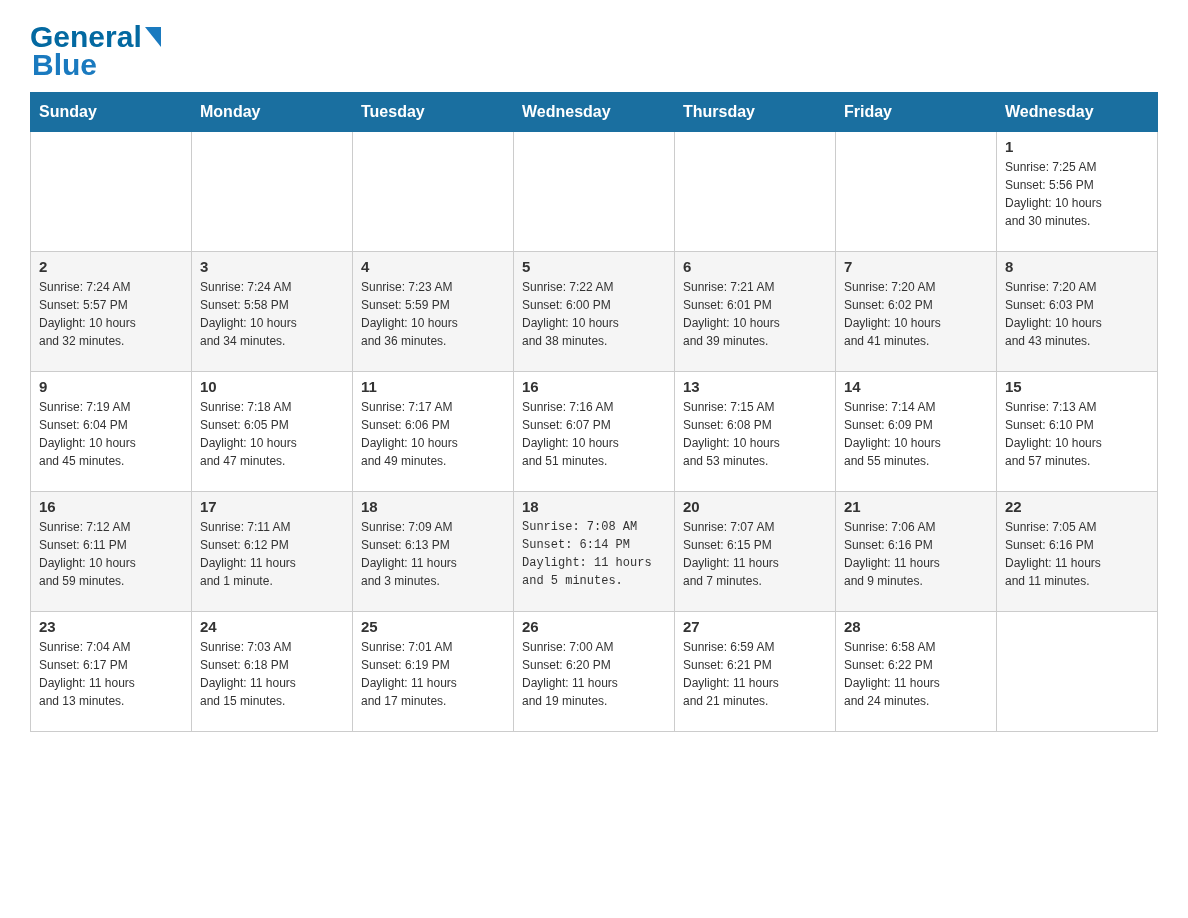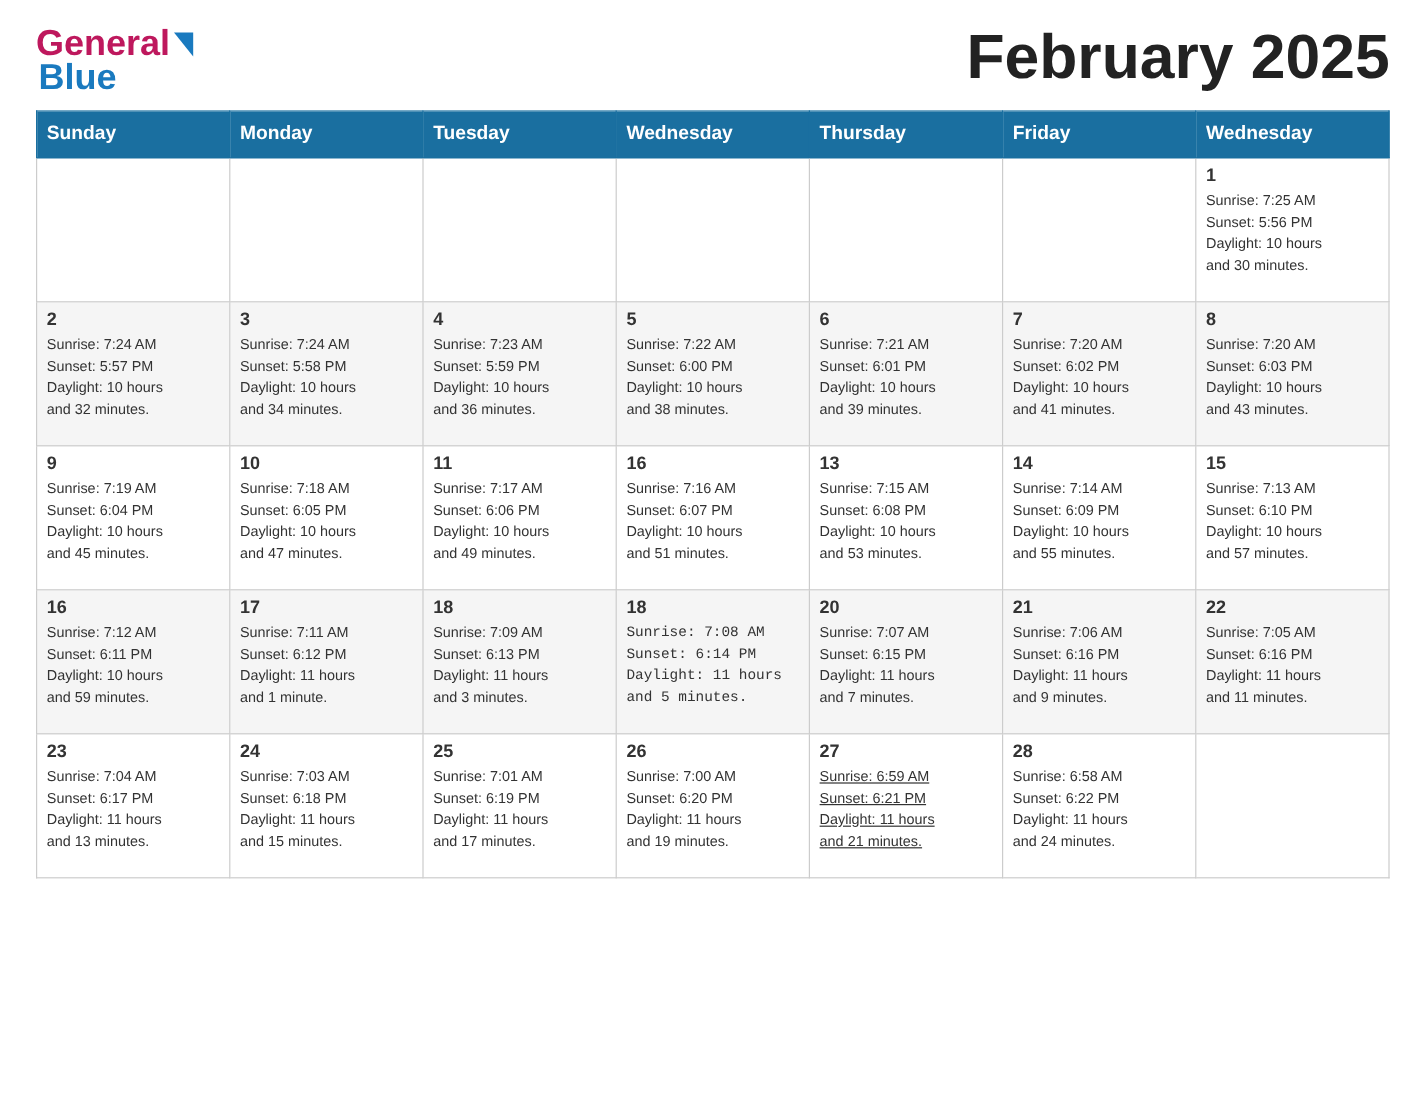--- a/index.html
+++ b/index.html
@@ -75,21 +75,21 @@
     .empty-cell {
       background: #fff !important;
     }
     .logo-container {
       display: flex;
       flex-direction: column;
     }
     .logo-line1 {
       font-size: 30px;
       font-weight: bold;
-      color: #be185d;
+      color: #0369a1;
       display: flex;
       align-items: center;
       gap: 0;
     }
     .logo-line2 {
       font-size: 30px;
       font-weight: bold;
       color: #1a7abf;
       margin-top: -6px;
       padding-left: 2px;
@@ -100,21 +100,20 @@
 
 <div class="header">
   <div class="logo-container">
     <div class="logo-line1">
       <span>General</span>
         <span style="display:inline-block;width:0;height:0;border-left:16px solid transparent;border-right:0px solid transparent;border-top:20px solid #1a7abf;margin-left:3px;vertical-align:middle;"></span>
     </div>
     <div class="logo-line2">Blue</div>
   </div>
   <div class="title-block">
-    <h1>February 2025</h1>
   </div>
 </div>
 
 <table class="calendar">
   <thead>
     <tr>
     <th>Sunday</th>
         <th>Monday</th>
         <th>Tuesday</th>
         <th>Wednesday</th>
@@ -316,21 +315,21 @@
         </td>
         <td>
           <span class="day-number">26</span>
           <div class="day-info" style="white-space: pre-line;">Sunrise: 7:00 AM
 Sunset: 6:20 PM
 Daylight: 11 hours
 and 19 minutes.</div>
         </td>
         <td>
           <span class="day-number">27</span>
-          <div class="day-info" style="white-space: pre-line; text-decoration: underline;">Sunrise: 6:59 AM
+          <div class="day-info" style="white-space: pre-line;">Sunrise: 6:59 AM
 Sunset: 6:21 PM
 Daylight: 11 hours
 and 21 minutes.</div>
         </td>
         <td>
           <span class="day-number">28</span>
           <div class="day-info" style="white-space: pre-line;">Sunrise: 6:58 AM
 Sunset: 6:22 PM
 Daylight: 11 hours
 and 24 minutes.</div>

